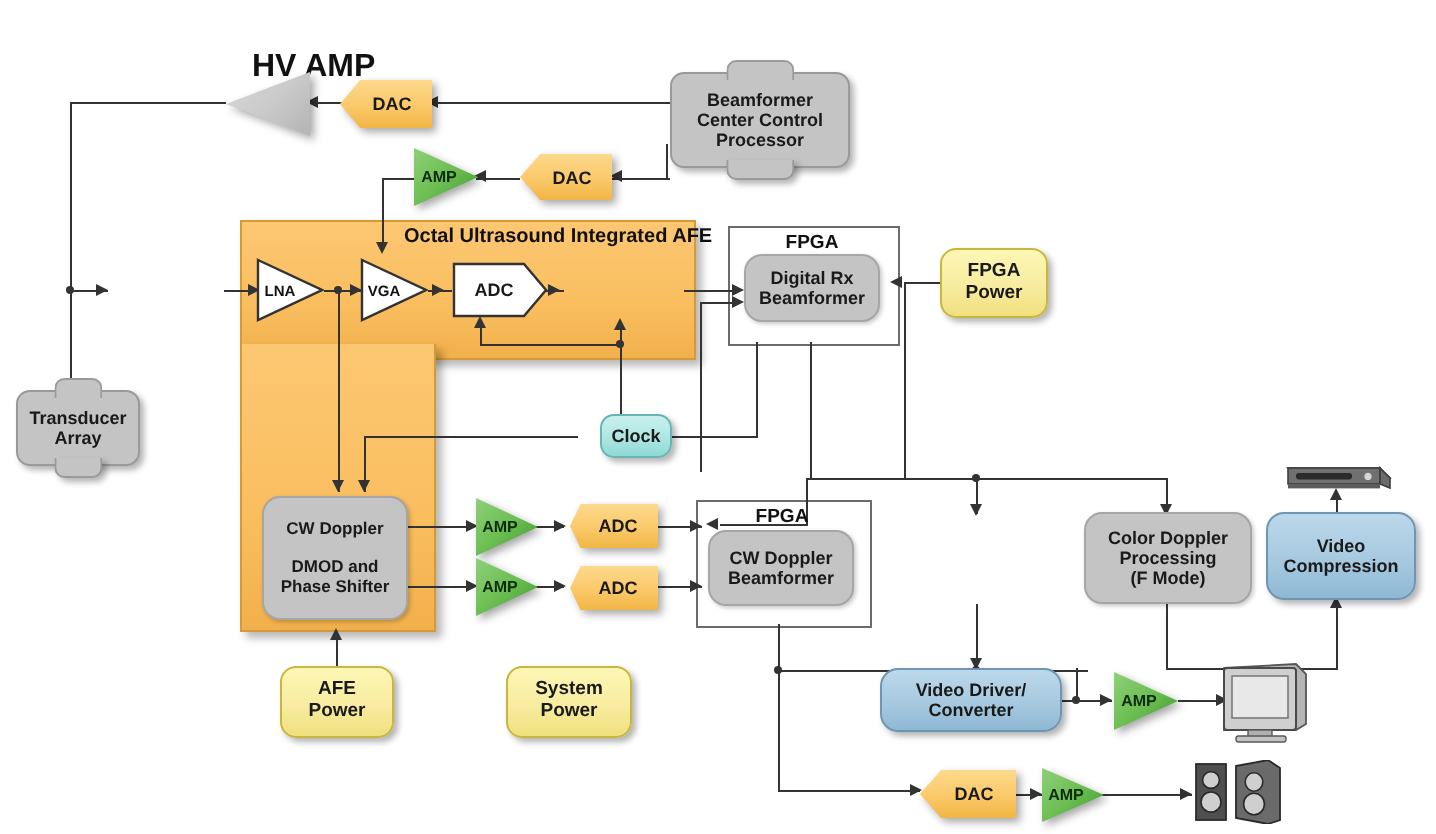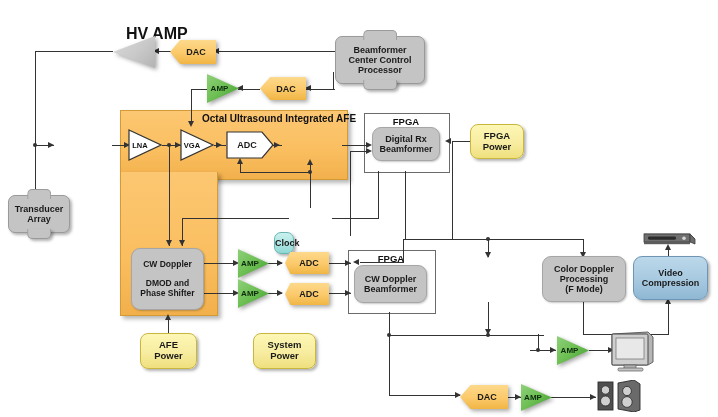--- a/index.html
+++ b/index.html
@@ -285,21 +285,21 @@
   </div>
 
   <div class="node gray-plain" style="left:372px;top:127px;width:68px;height:34px;font-size:9px;z-index:6;">
     <span>Digital Rx<br>Beamformer</span>
   </div>
 
   <div class="node ypow" style="left:470px;top:124px;width:54px;height:35px;font-size:9.5px;">
     <span>FPGA<br>Power</span>
   </div>
 
-  <div class="node cyan" style="left:274px;top:207px;width:20px;height:22px;font-size:9px;margin-top:25px;">
+  <div class="node cyan" style="left:300px;top:207px;width:36px;height:22px;font-size:9px;">
     <span>Clock</span>
   </div>
 
   <div class="tri tri-green" style="left:238px;top:249px;width:31px;height:29px;">
     <div class="shp"></div>
     <span class="txt" style="margin-right:7px;">AMP</span>
   </div>
   <div class="tri tri-green" style="left:238px;top:279px;width:31px;height:29px;">
     <div class="shp"></div>
     <span class="txt" style="margin-right:7px;">AMP</span>
@@ -320,20 +320,23 @@
 
 
   <div class="node blue" style="left:633px;top:256px;width:75px;height:44px;font-size:9px;">
     <span>Video<br>Compression</span>
   </div>
 
   <div class="node gray-plain" style="left:542px;top:256px;width:84px;height:46px;font-size:9px;">
     <span>Color Doppler<br>Processing<br>(F Mode)</span>
   </div>
 
+  <div class="node blue" style="left:440px;top:334px;width:91px;height:32px;font-size:9px;">
+    <span>Video Driver/<br>Converter</span>
+  </div>
 
   <div class="tri tri-green" style="left:557px;top:336px;width:32px;height:29px;">
     <div class="shp"></div>
     <span class="txt" style="margin-right:7px;">AMP</span>
   </div>
 
   <div class="pent pent-l" style="left:460px;top:385px;width:48px;height:24px;">
     <div class="shp"></div>
     <span class="txt" style="font-size:9px;margin-left:6px;">DAC</span>
   </div>

